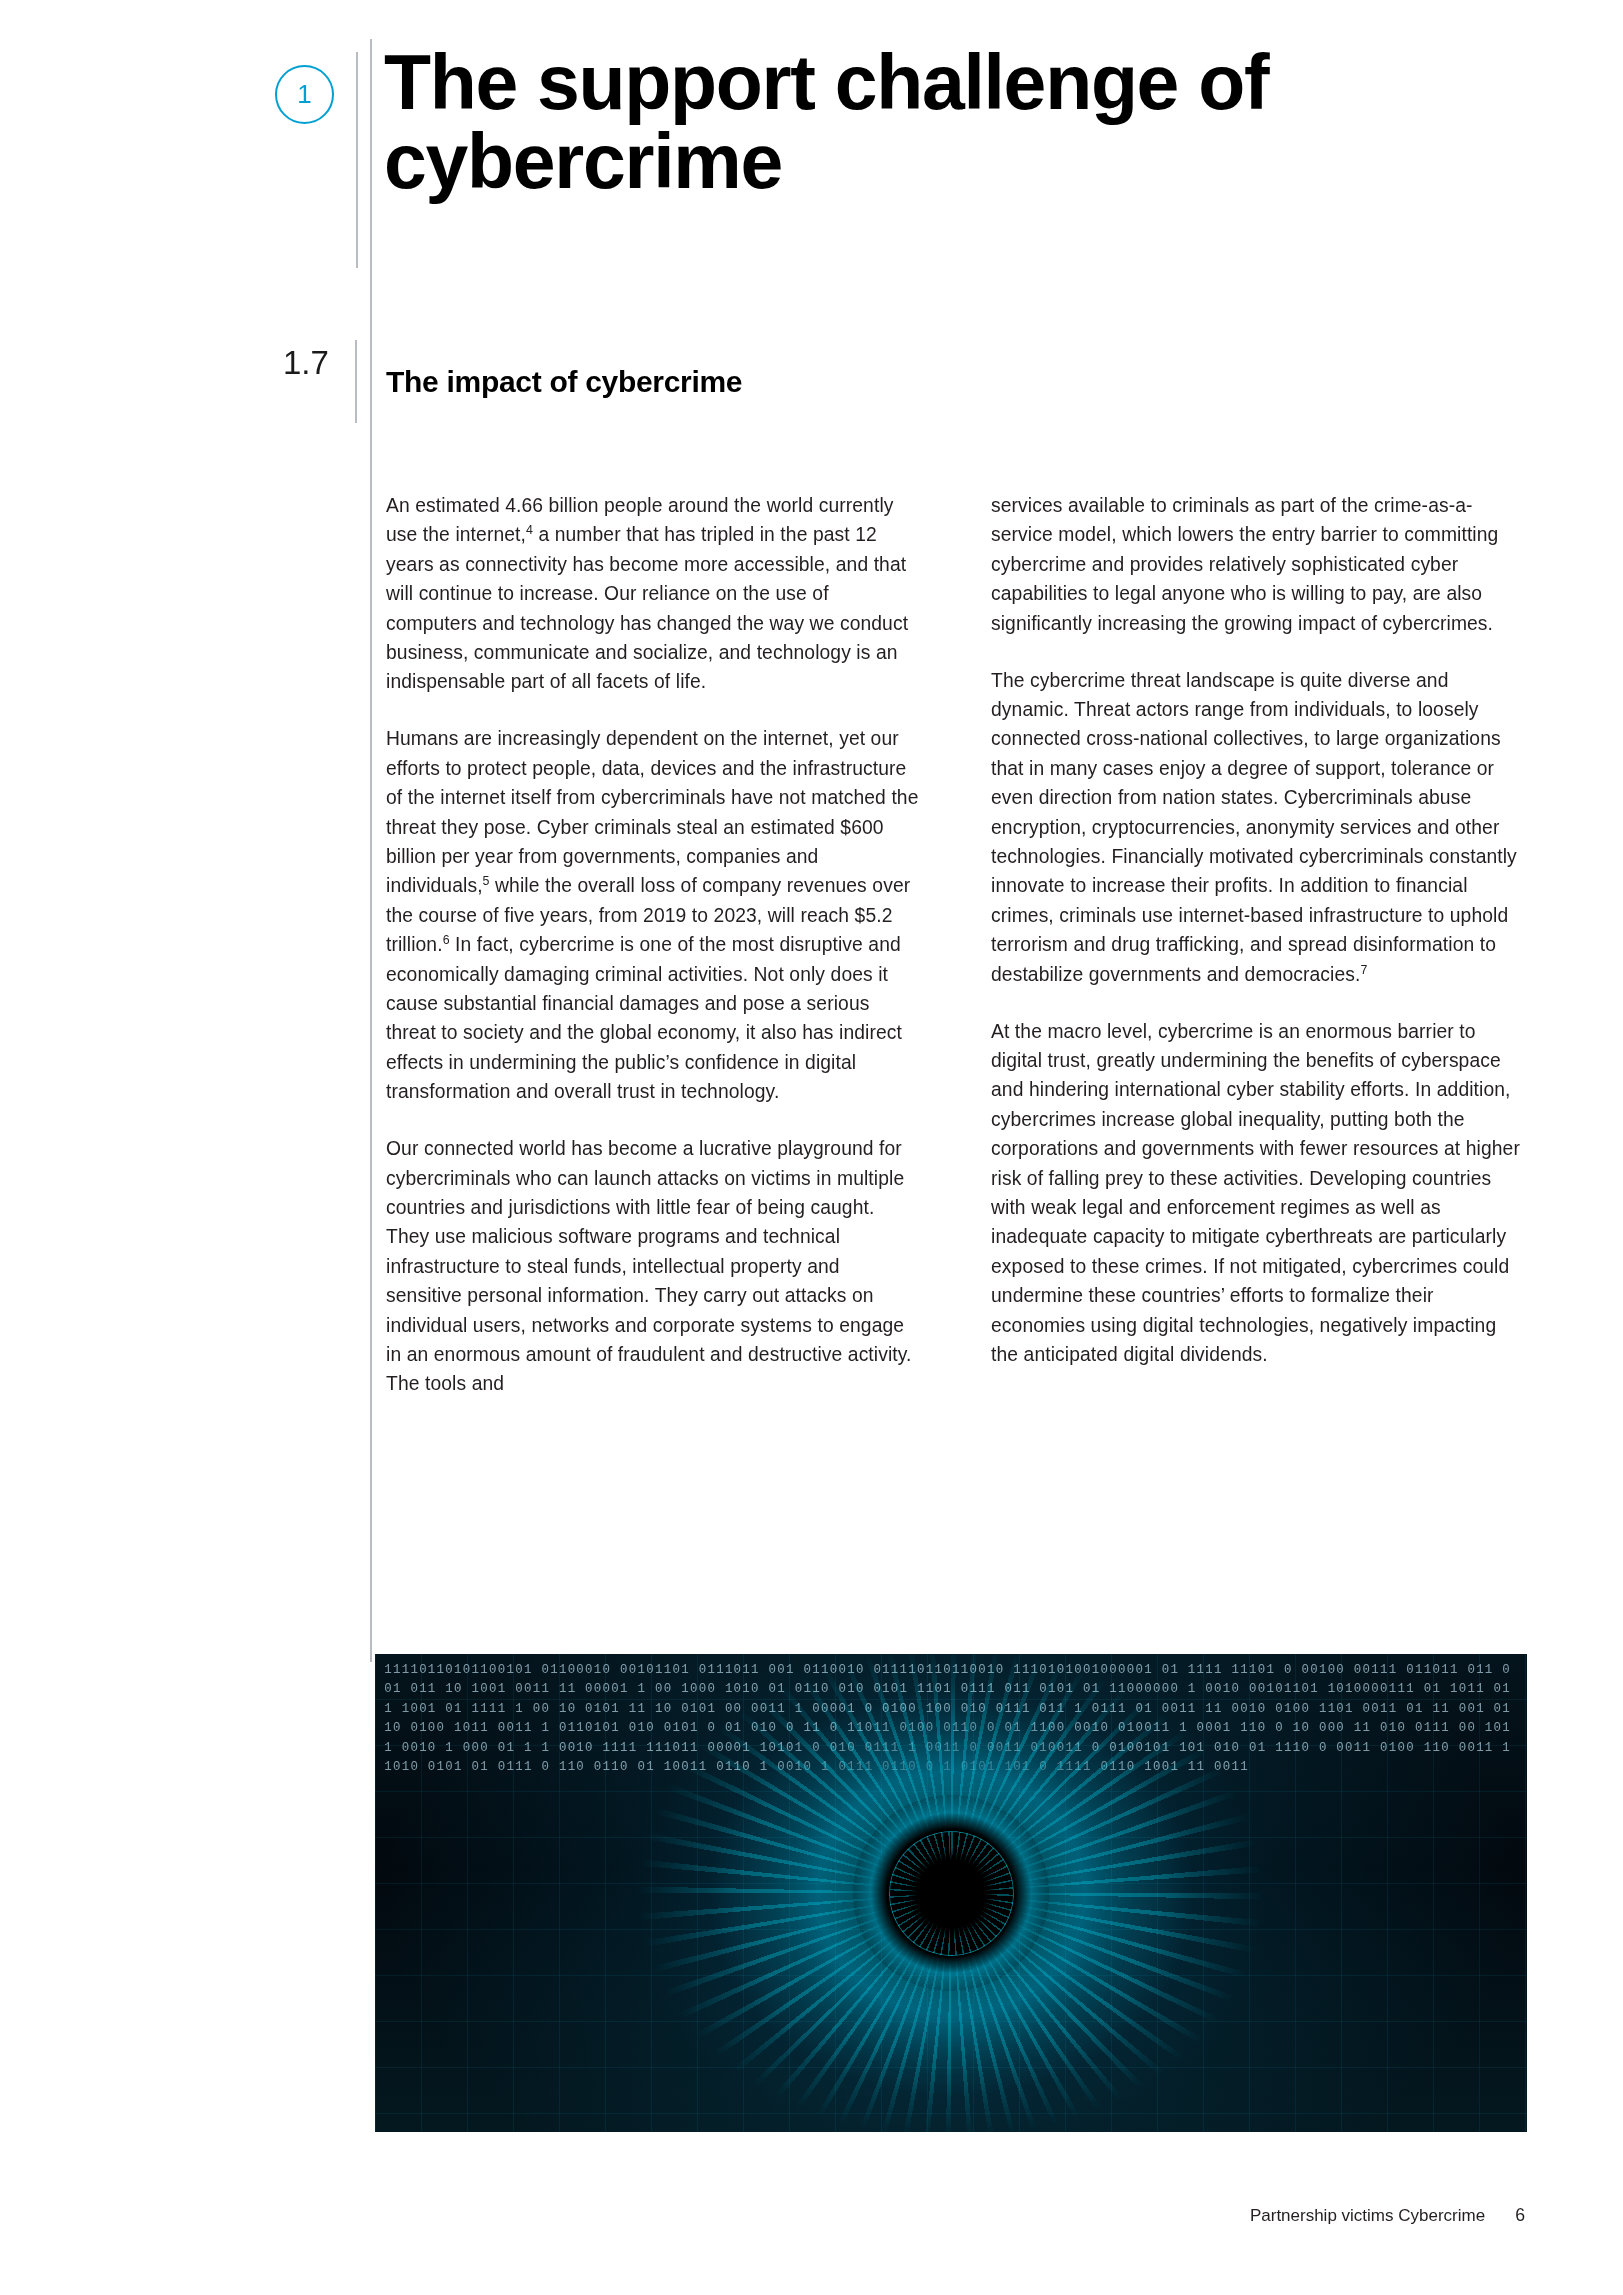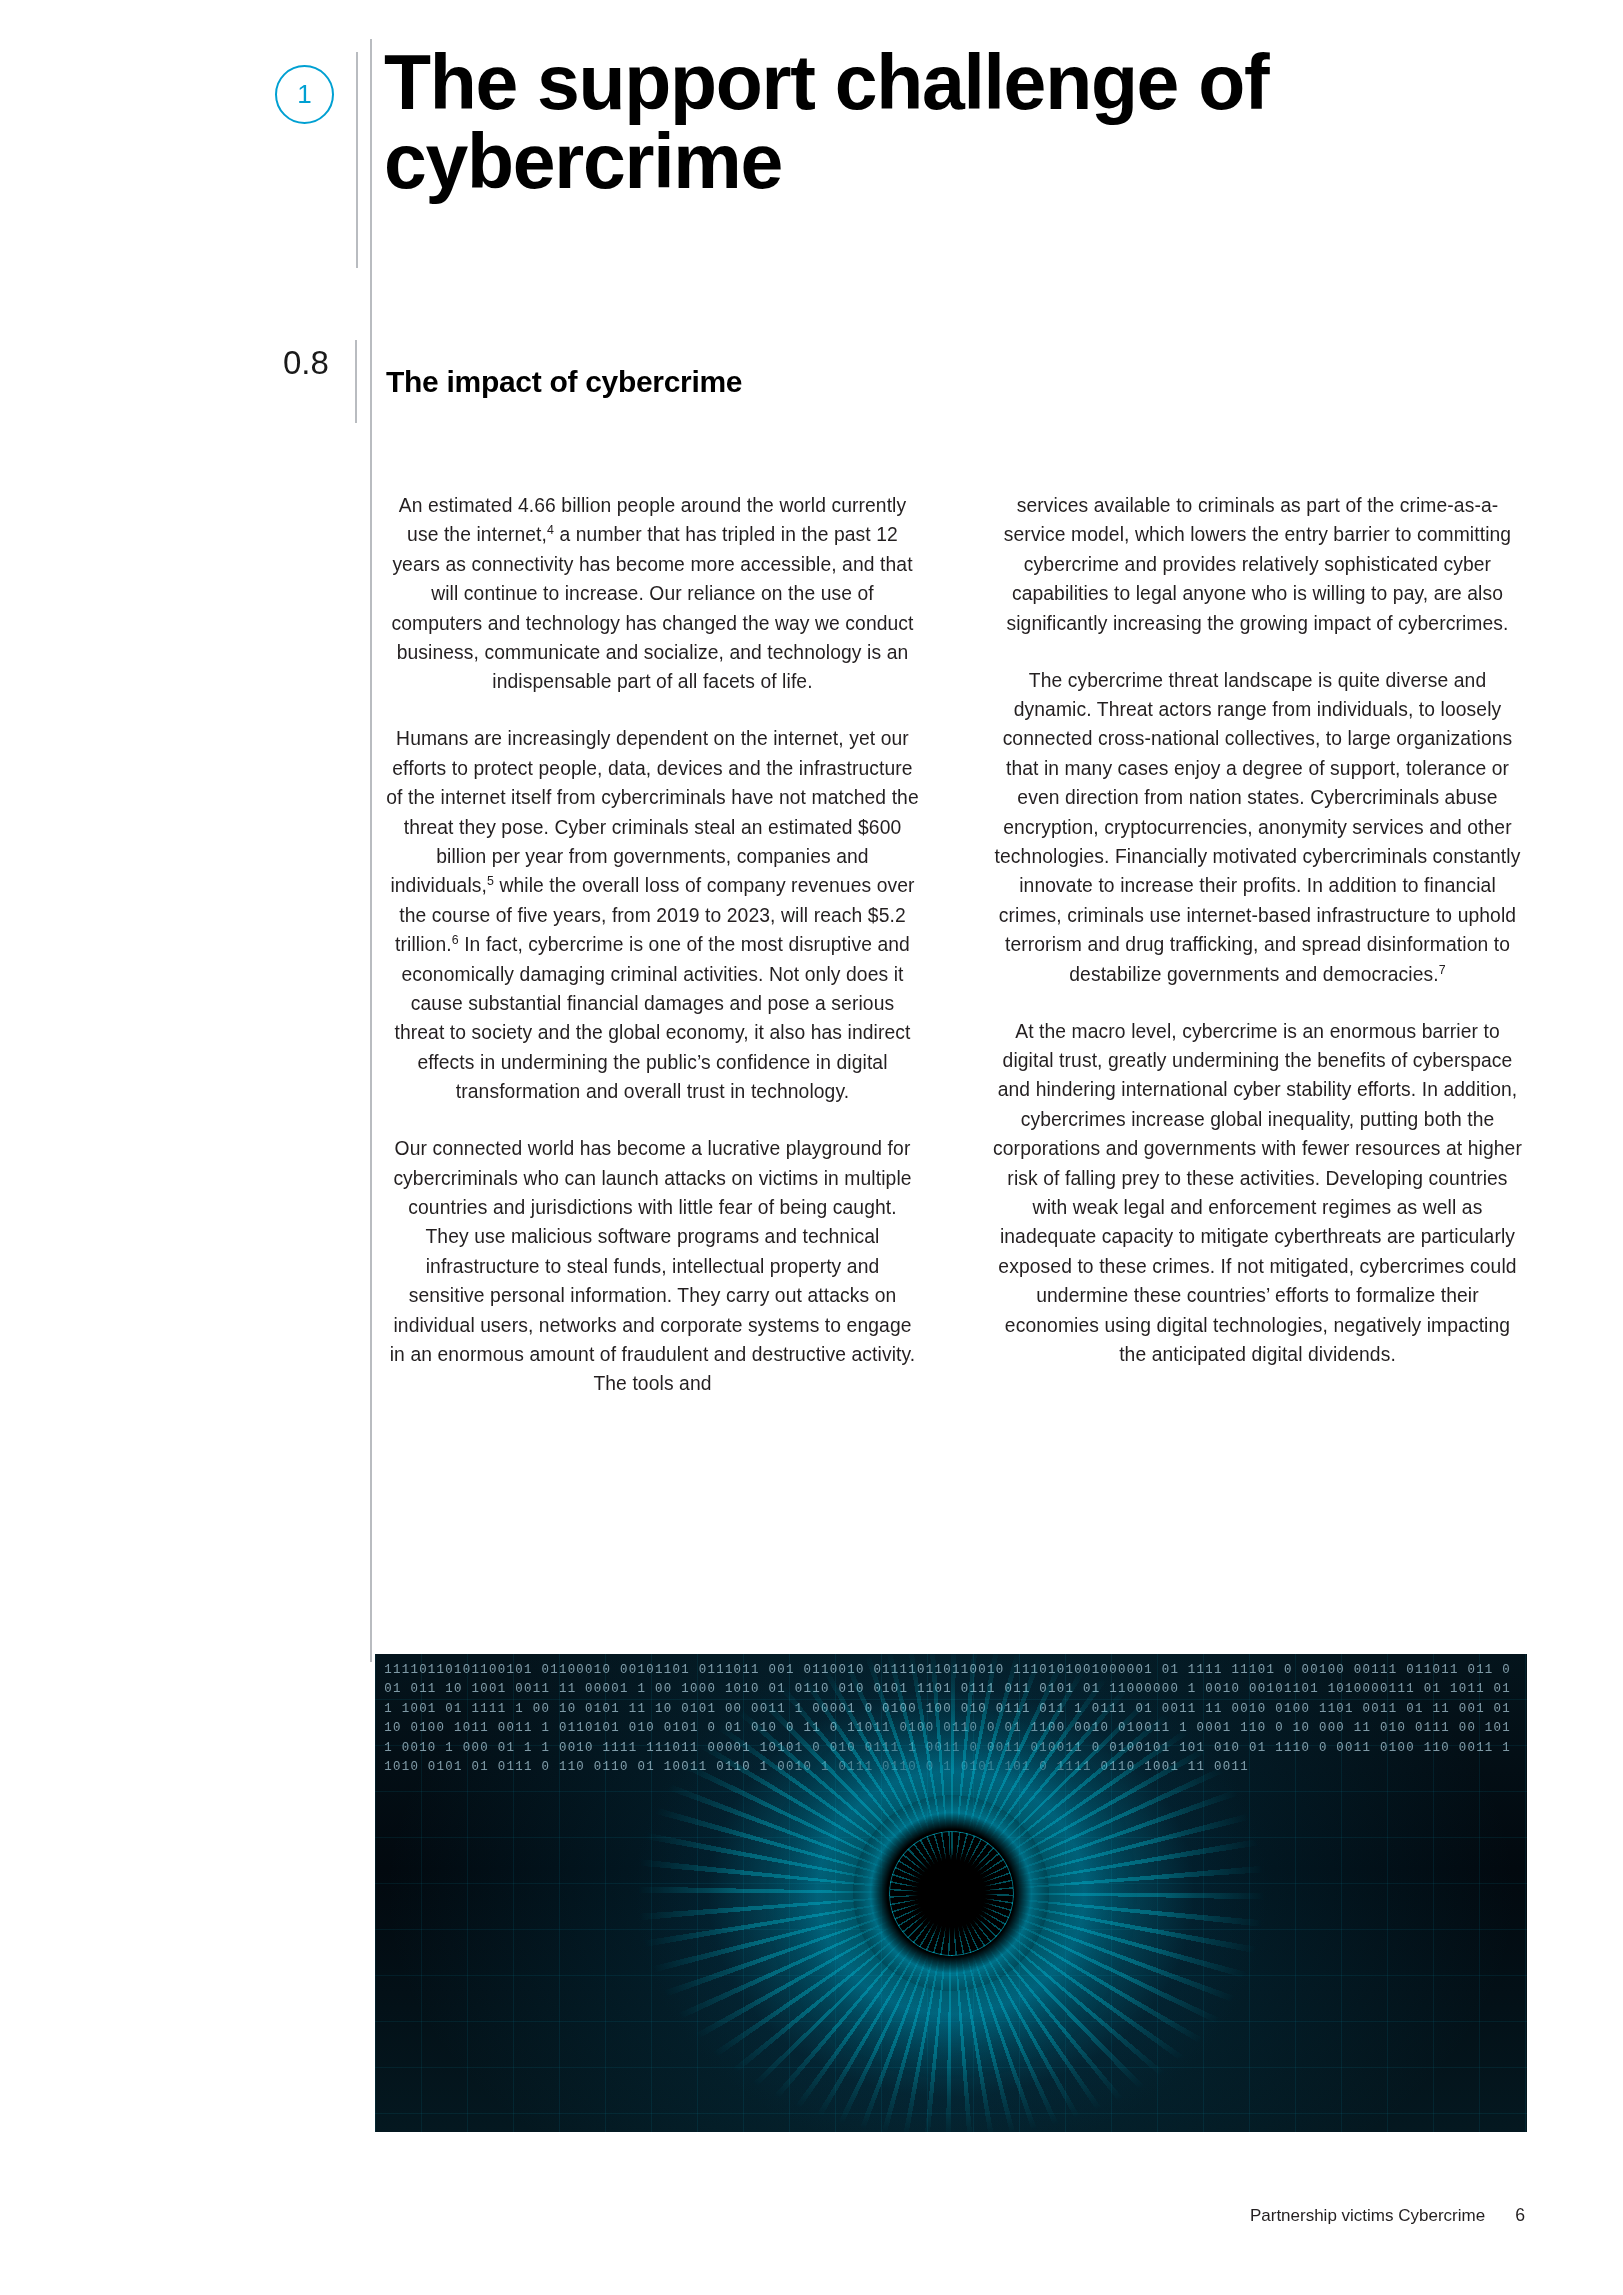--- a/index.html
+++ b/index.html
@@ -113,21 +113,21 @@
     gap: 72px;
   }
   .col {
     width: 533px;
   }
   .col p {
     margin: 0 0 27.5px 0;
     font-size: 19.3px;
     line-height: 29.4px;
     color: #231f20;
-    text-align: center;
+    text-align: left;
     letter-spacing: 0.1px;
   }
   .col p:last-child {
     margin-bottom: 0;
   }
   sup {
     font-size: 12.4px;
     line-height: 0;
     vertical-align: super;
   }
@@ -232,21 +232,21 @@
 
   <div class="page-rule"></div>
 
   <div class="chapter-head">
     <div class="chapter-badge">1</div>
     <div class="chapter-rule"></div>
     <h1 class="chapter-title">The support challenge of cybercrime</h1>
   </div>
 
   <div class="section-head">
-    <div class="section-number">0.8</div>
+    <div class="section-number">1.7</div>
     <div class="section-rule"></div>
     <h2 class="section-title">The impact of cybercrime</h2>
   </div>
 
   <div class="columns">
     <div class="col">
       <p>An estimated 4.66 billion people around the world currently use the internet,<sup>4</sup> a number that has tripled in the past 12 years as connectivity has become more accessible, and that will continue to increase. Our reliance on the use of computers and technology has changed the way we conduct business, communicate and socialize, and technology is an indispensable part of all facets of life.</p>
       <p>Humans are increasingly dependent on the internet, yet our efforts to protect people, data, devices and the infrastructure of the internet itself from cybercriminals have not matched the threat they pose. Cyber criminals steal an estimated $600 billion per year from governments, companies and individuals,<sup>5</sup> while the overall loss of company revenues over the course of five years, from 2019 to 2023, will reach $5.2 trillion.<sup>6</sup> In fact, cybercrime is one of the most disruptive and economically damaging criminal activities. Not only does it cause substantial financial damages and pose a serious threat to society and the global economy, it also has indirect effects in undermining the public’s confidence in digital transformation and overall trust in technology.</p>
       <p>Our connected world has become a lucrative playground for cybercriminals who can launch attacks on victims in multiple countries and jurisdictions with little fear of being caught. They use malicious software programs and technical infrastructure to steal funds, intellectual property and sensitive personal information. They carry out attacks on individual users, networks and corporate systems to engage in an enormous amount of fraudulent and destructive activity. The tools and</p>
     </div>

